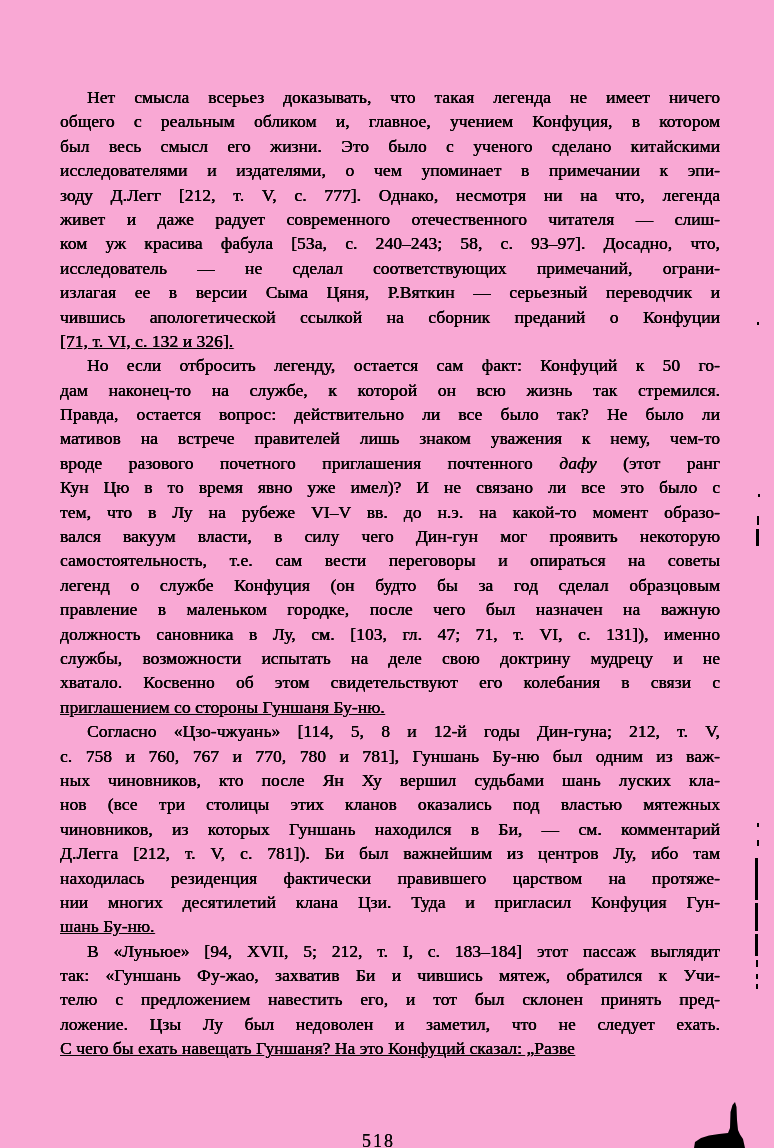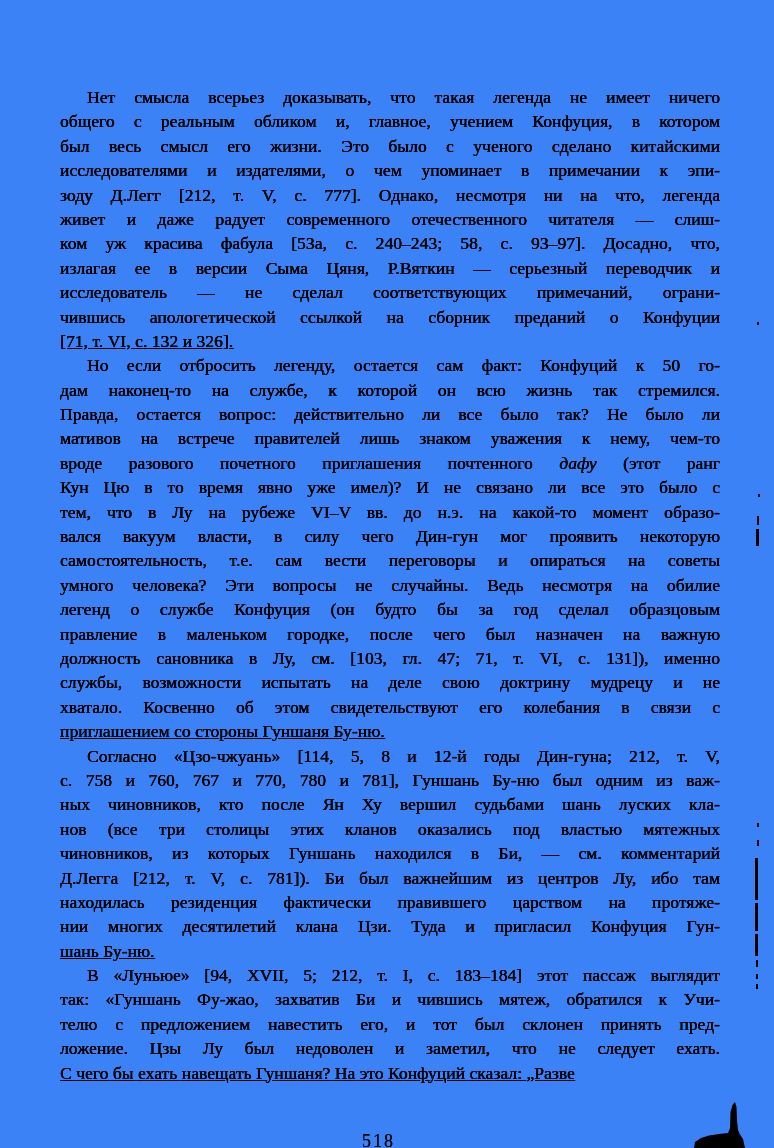--- a/index.html
+++ b/index.html
@@ -1,21 +1,21 @@
 <!DOCTYPE html>
 <html lang="ru"><head>
 <meta charset="utf-8">
 <style>
   html, body { margin: 0; padding: 0; background: #777; }
   .page {
     position: relative;
     width: 774px;
     height: 1148px;
     margin: 0 auto;
-    background: #3b82f6;
+    background: #f9a8d4;
     overflow: hidden;
     font-family: "Liberation Serif", "DejaVu Serif", serif;
     color: #050505;
   }
   .textblock {
     position: absolute;
     left: 60px;
     top: 85px;
     width: 660px;
   }
@@ -61,36 +61,35 @@
 
   <main class="textblock" id="paragraphs">
       <div class="para">
         <div class="line para-first">Нет смысла всерьез доказывать, что такая легенда не имеет ничего</div>
         <div class="line">общего с реальным обликом и, главное, учением Конфуция, в котором</div>
         <div class="line">был весь смысл его жизни. Это было с ученого сделано китайскими</div>
         <div class="line">исследователями и издателями, о чем упоминает в примечании к эпи-</div>
         <div class="line">зоду Д.Легг [212, т. V, с. 777]. Однако, несмотря ни на что, легенда</div>
         <div class="line">живет и даже радует современного отечественного читателя — слиш-</div>
         <div class="line">ком уж красива фабула [53а, с. 240–243; 58, с. 93–97]. Досадно, что,</div>
+        <div class="line">исследователь — не сделал соответствующих примечаний, ограни-</div>
         <div class="line">излагая ее в версии Сыма Цяня, Р.Вяткин — серьезный переводчик и</div>
-        <div class="line">исследователь — не сделал соответствующих примечаний, ограни-</div>
         <div class="line">чившись апологетической ссылкой на сборник преданий о Конфуции</div>
         <div class="line para-last">[71, т. VI, с. 132 и 326].</div>
       </div>
       <div class="para">
         <div class="line para-first">Но если отбросить легенду, остается сам факт: Конфуций к 50 го-</div>
         <div class="line">дам наконец-то на службе, к которой он всю жизнь так стремился.</div>
         <div class="line">Правда, остается вопрос: действительно ли все было так? Не было ли</div>
         <div class="line">мативов на встрече правителей лишь знаком уважения к нему, чем-то</div>
         <div class="line">вроде разового почетного приглашения почтенного <i>дафу</i> (этот ранг</div>
         <div class="line">Кун Цю в то время явно уже имел)? И не связано ли все это было с</div>
         <div class="line">тем, что в Лу на рубеже VI–V вв. до н.э. на какой-то момент образо-</div>
         <div class="line">вался вакуум власти, в силу чего Дин-гун мог проявить некоторую</div>
         <div class="line">самостоятельность, т.е. сам вести переговоры и опираться на советы</div>
-        <div class="line">умного человека? Эти вопросы не случайны. Ведь несмотря на обилие</div>
         <div class="line">легенд о службе Конфуция (он будто бы за год сделал образцовым</div>
         <div class="line">правление в маленьком городке, после чего был назначен на важную</div>
         <div class="line">должность сановника в Лу, см. [103, гл. 47; 71, т. VI, с. 131]), именно</div>
         <div class="line">службы, возможности испытать на деле свою доктрину мудрецу и не</div>
         <div class="line">хватало. Косвенно об этом свидетельствуют его колебания в связи с</div>
         <div class="line para-last">приглашением со стороны Гуншаня Бу-ню.</div>
       </div>
       <div class="para">
         <div class="line para-first">Согласно «Цзо-чжуань» [114, 5, 8 и 12-й годы Дин-гуна; 212, т. V,</div>
         <div class="line">с. 758 и 760, 767 и 770, 780 и 781], Гуншань Бу-ню был одним из важ-</div>

